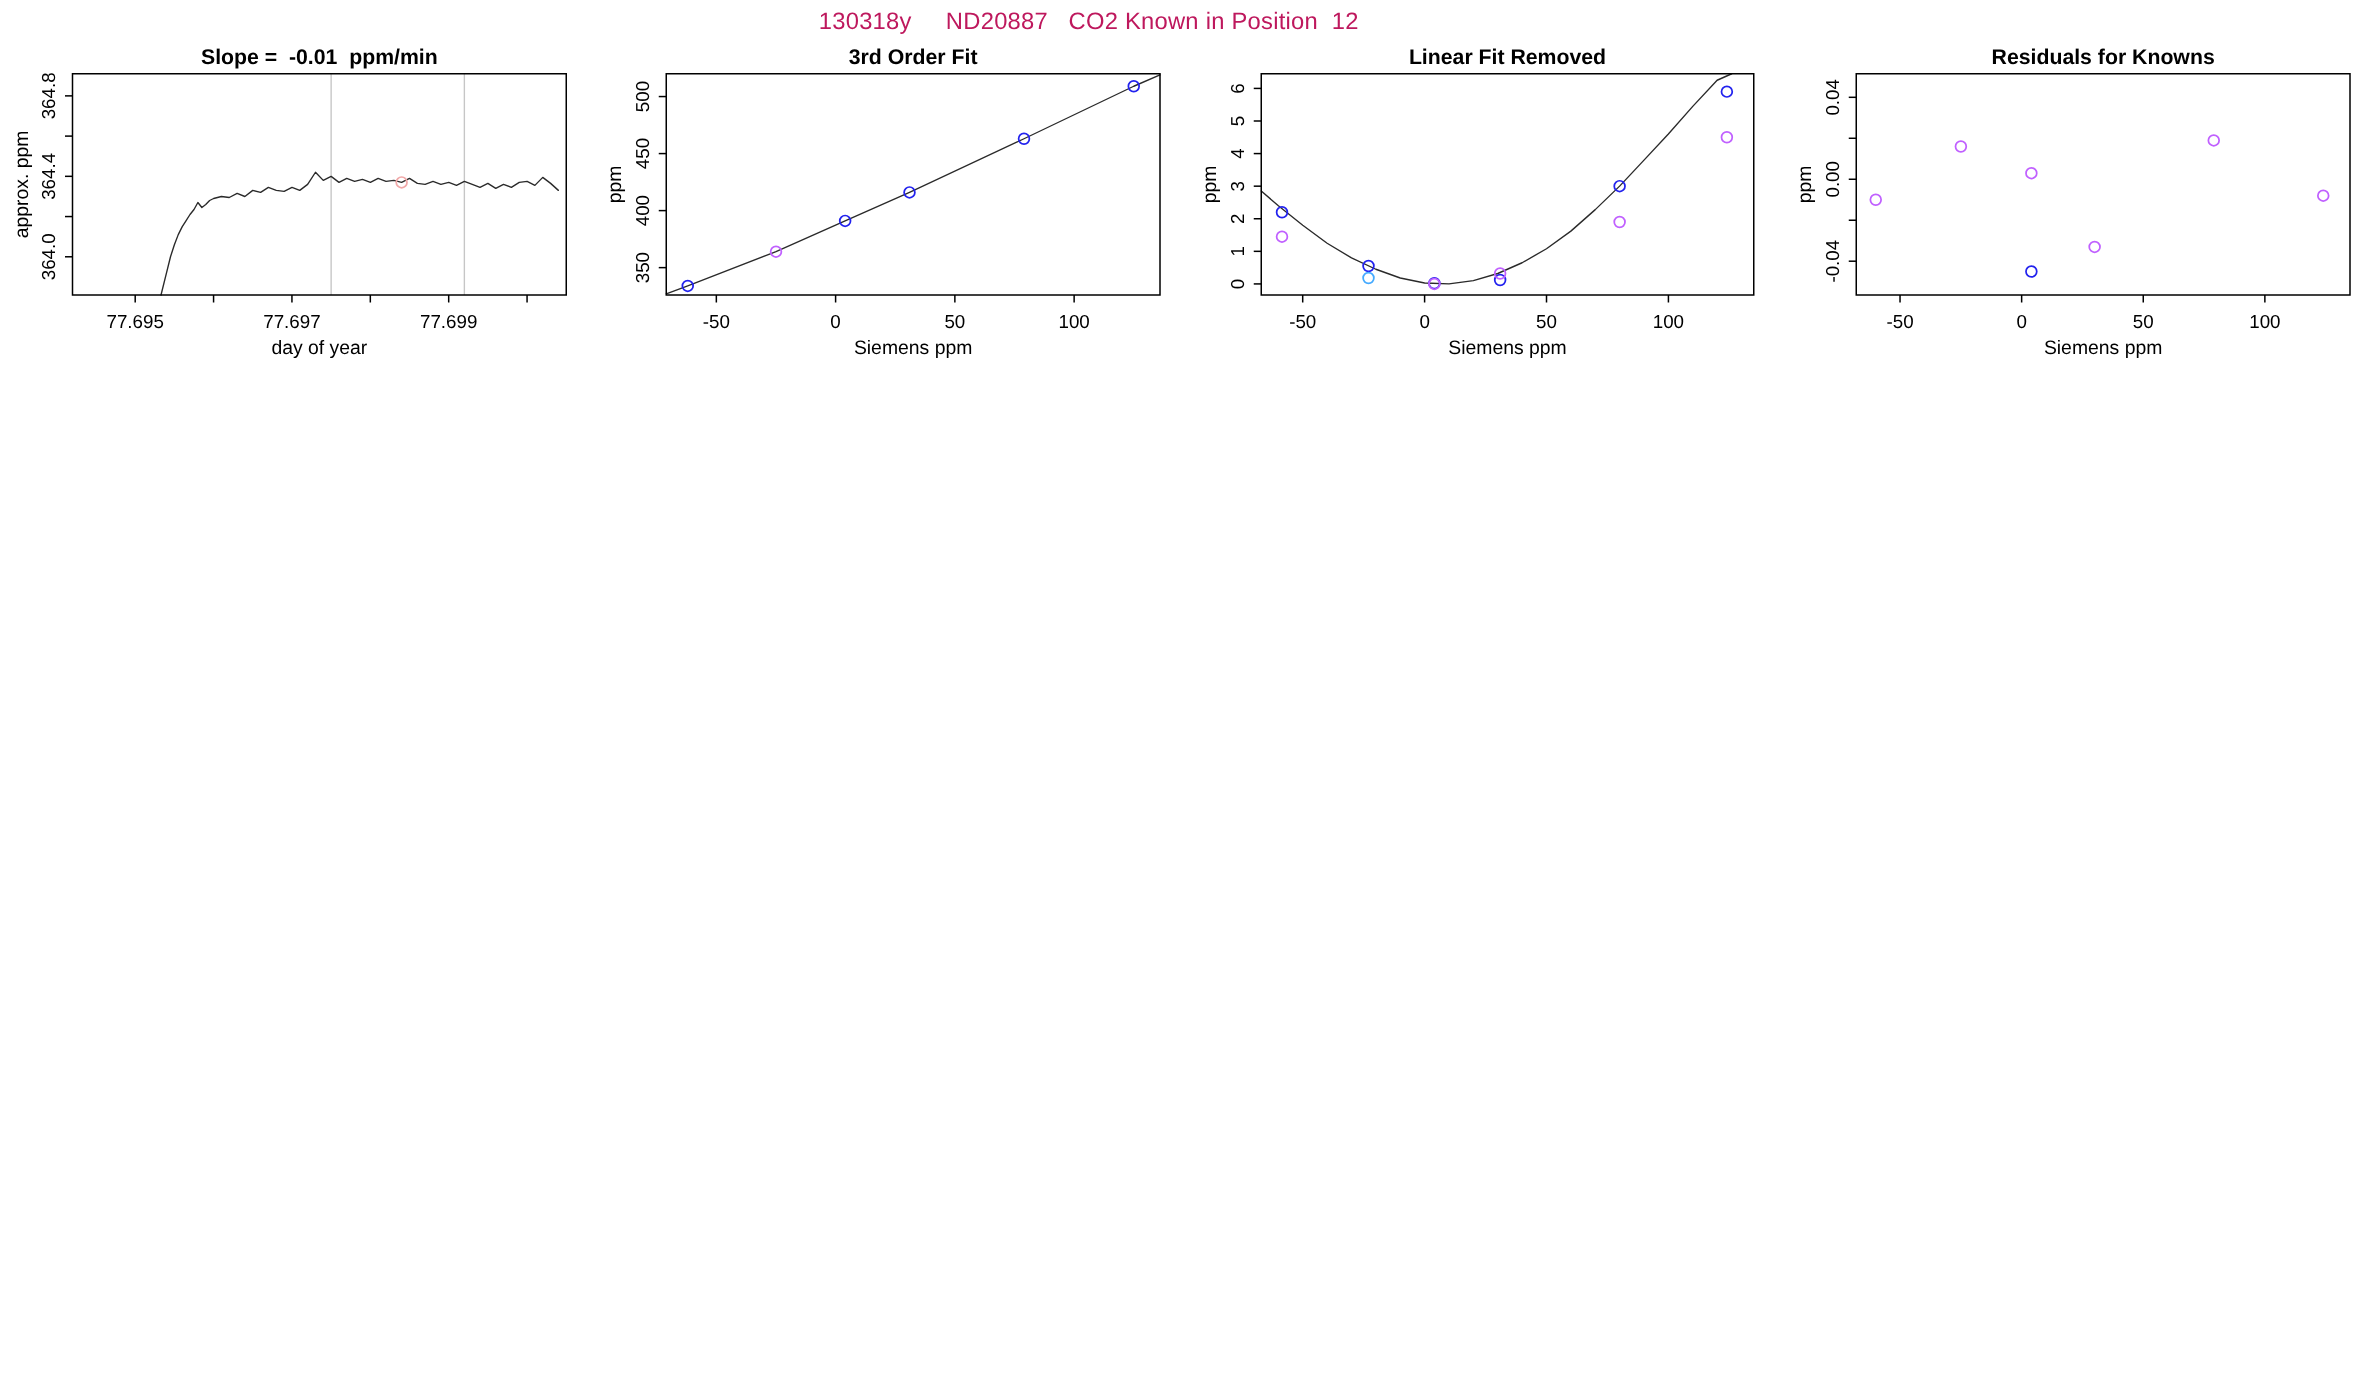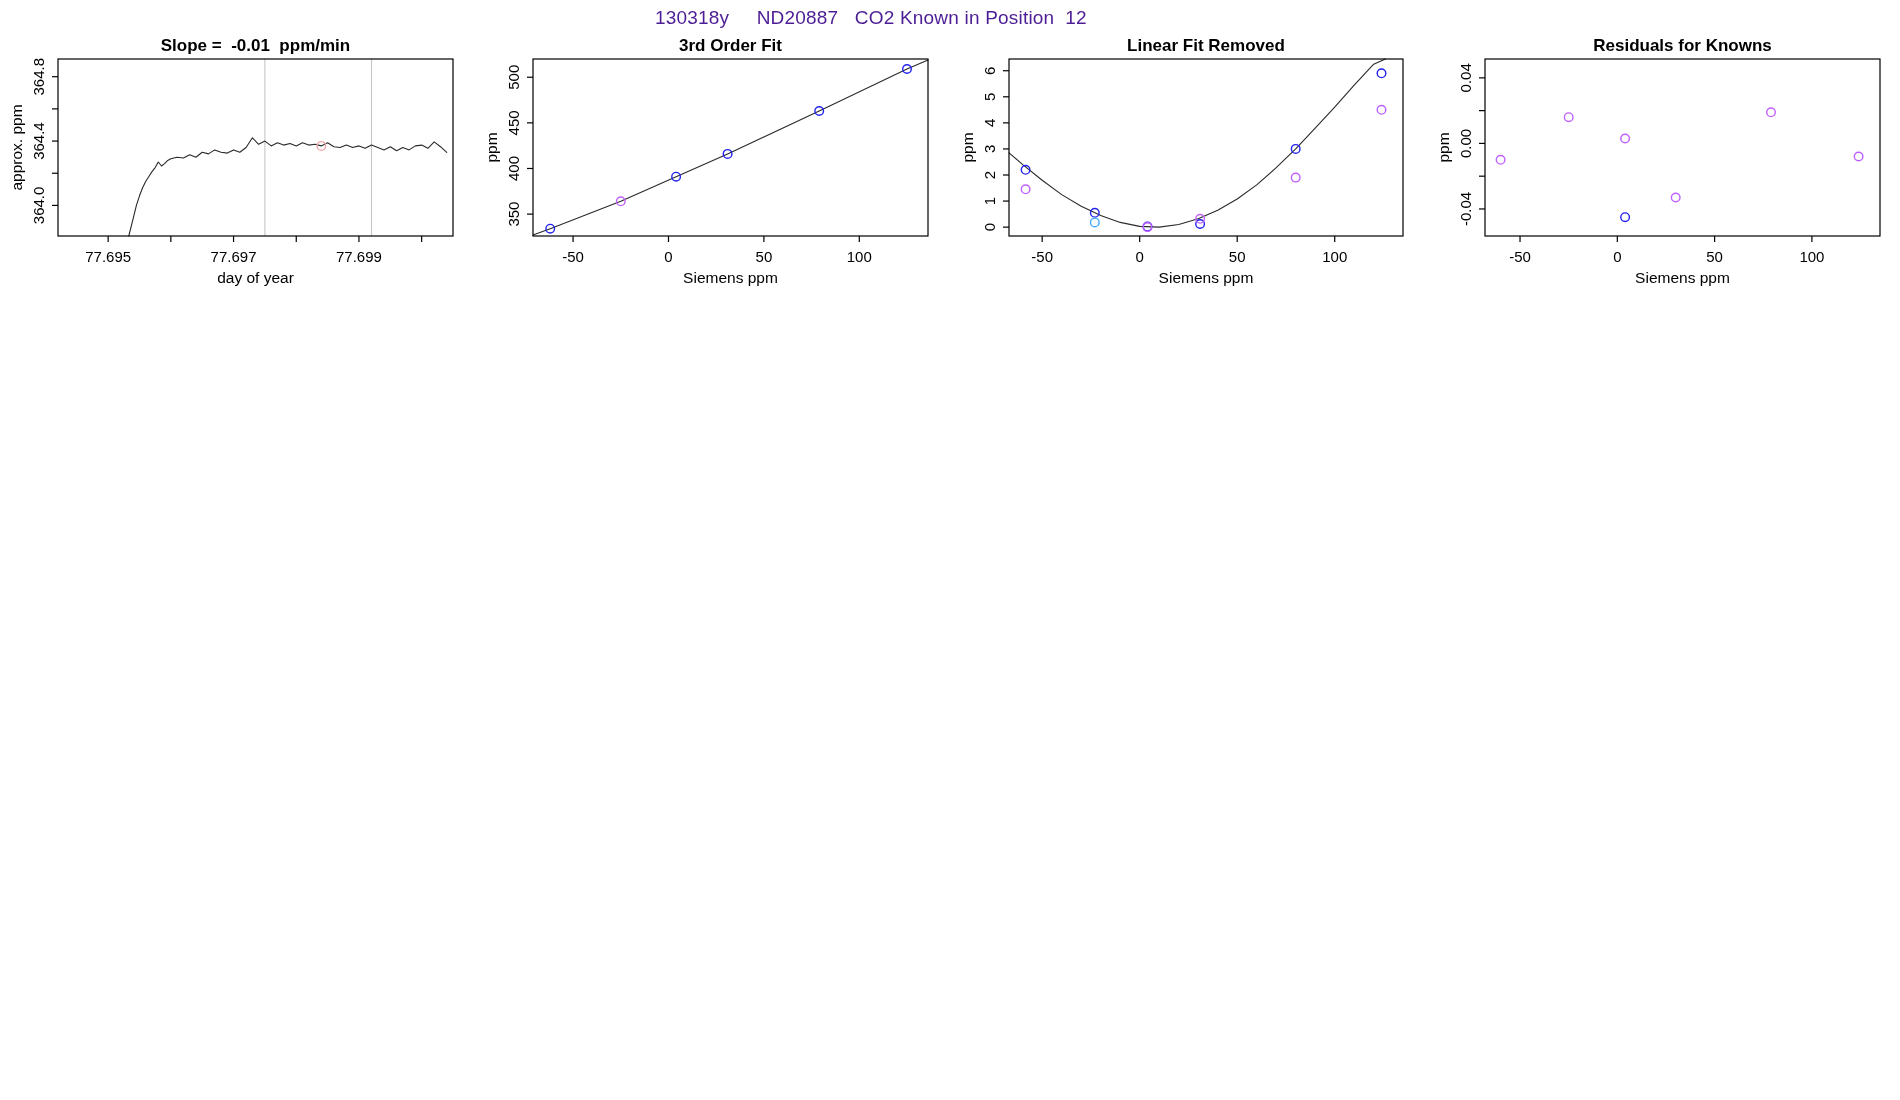--- a/index.html
+++ b/index.html
@@ -1,18 +1,18 @@
 <!DOCTYPE html>
 <html><head>
 <meta charset="utf-8">
 <style>
   html,body{margin:0;padding:0;background:#ffffff;}
   .figure{position:relative;width:1900px;height:1100px;background:#ffffff;overflow:hidden;
           font-family:"Liberation Sans",sans-serif;}
-  .main-title{position:absolute;left:655px;top:7px;font-size:19px;color:#4c1d95;
+  .main-title{position:absolute;left:655px;top:7px;font-size:19px;color:#be185d;
               white-space:pre;letter-spacing:0.2px;}
   svg{position:absolute;left:0;top:0;}
   .tick{font:15px "Liberation Sans",sans-serif;fill:#000;}
   .ptitle{font:bold 17px "Liberation Sans",sans-serif;fill:#000;white-space:pre;}
   .alabel{font:15.5px "Liberation Sans",sans-serif;fill:#000;}
 </style>
 </head>
 <body>
 
 <div class="figure">

